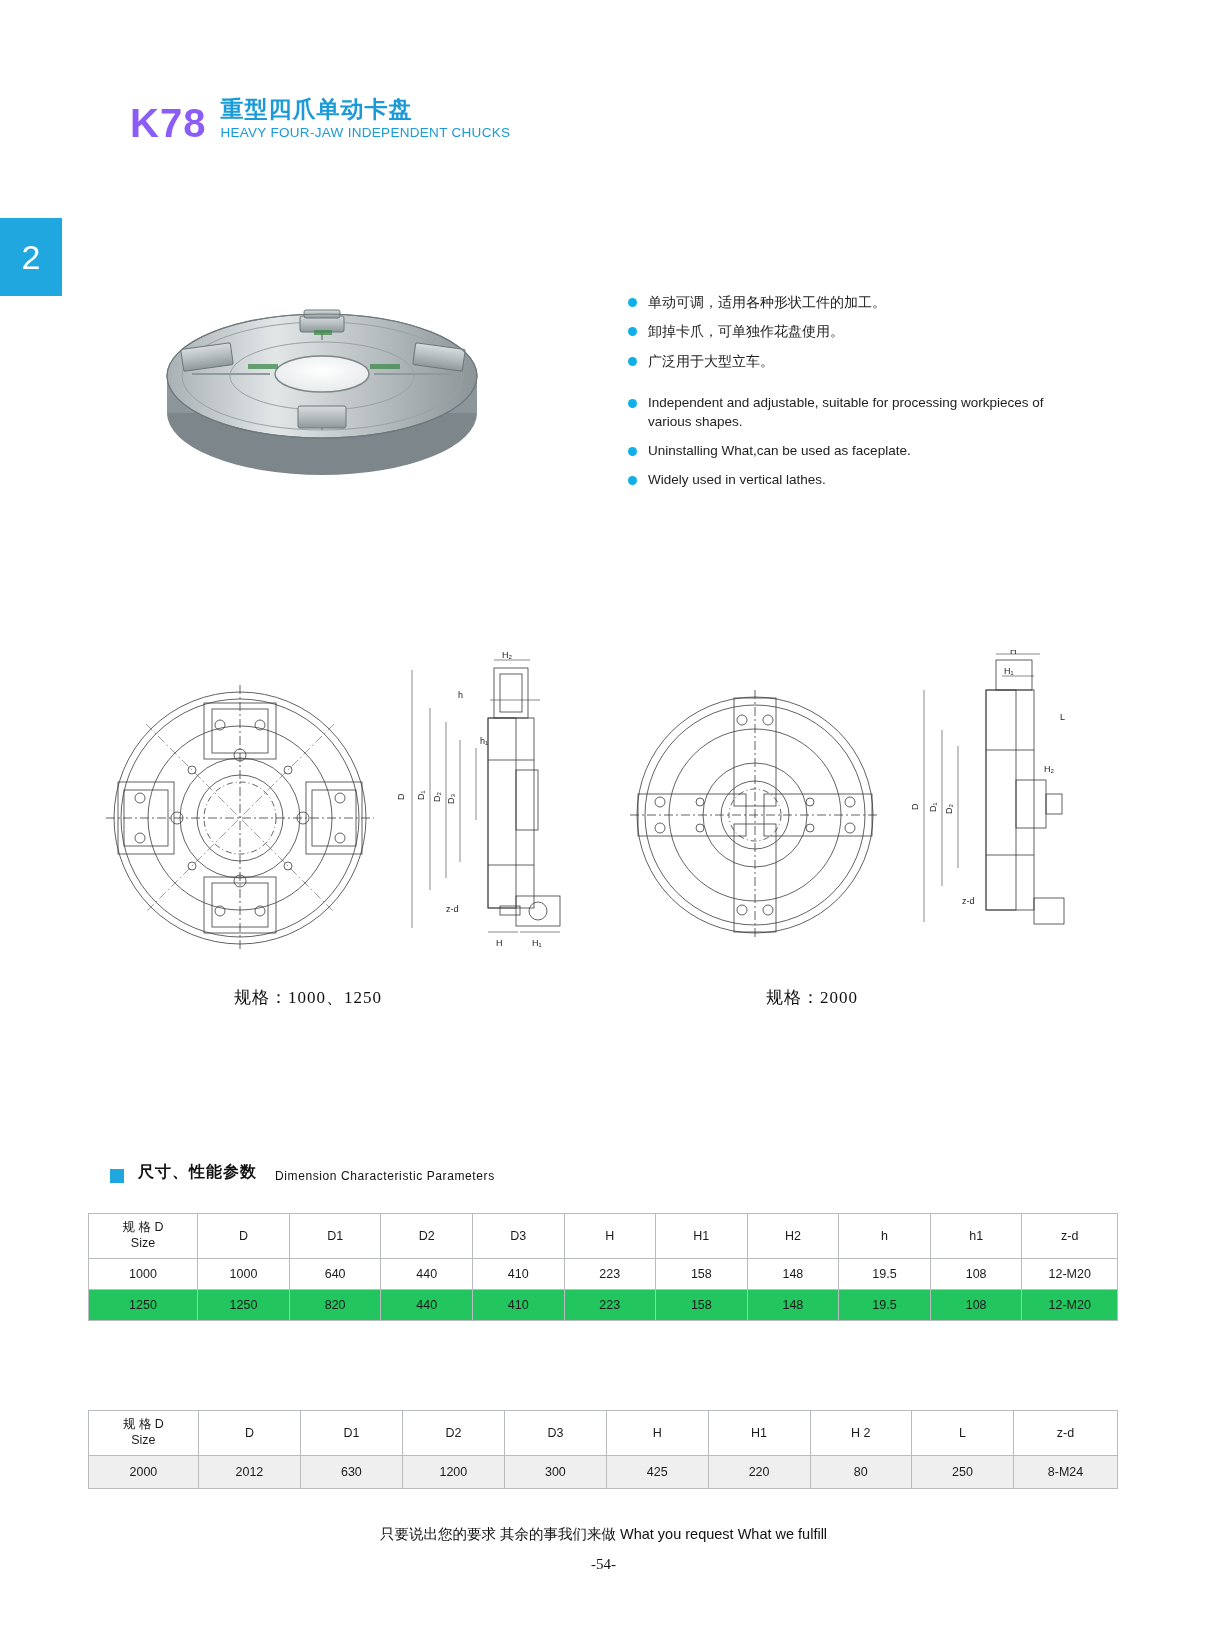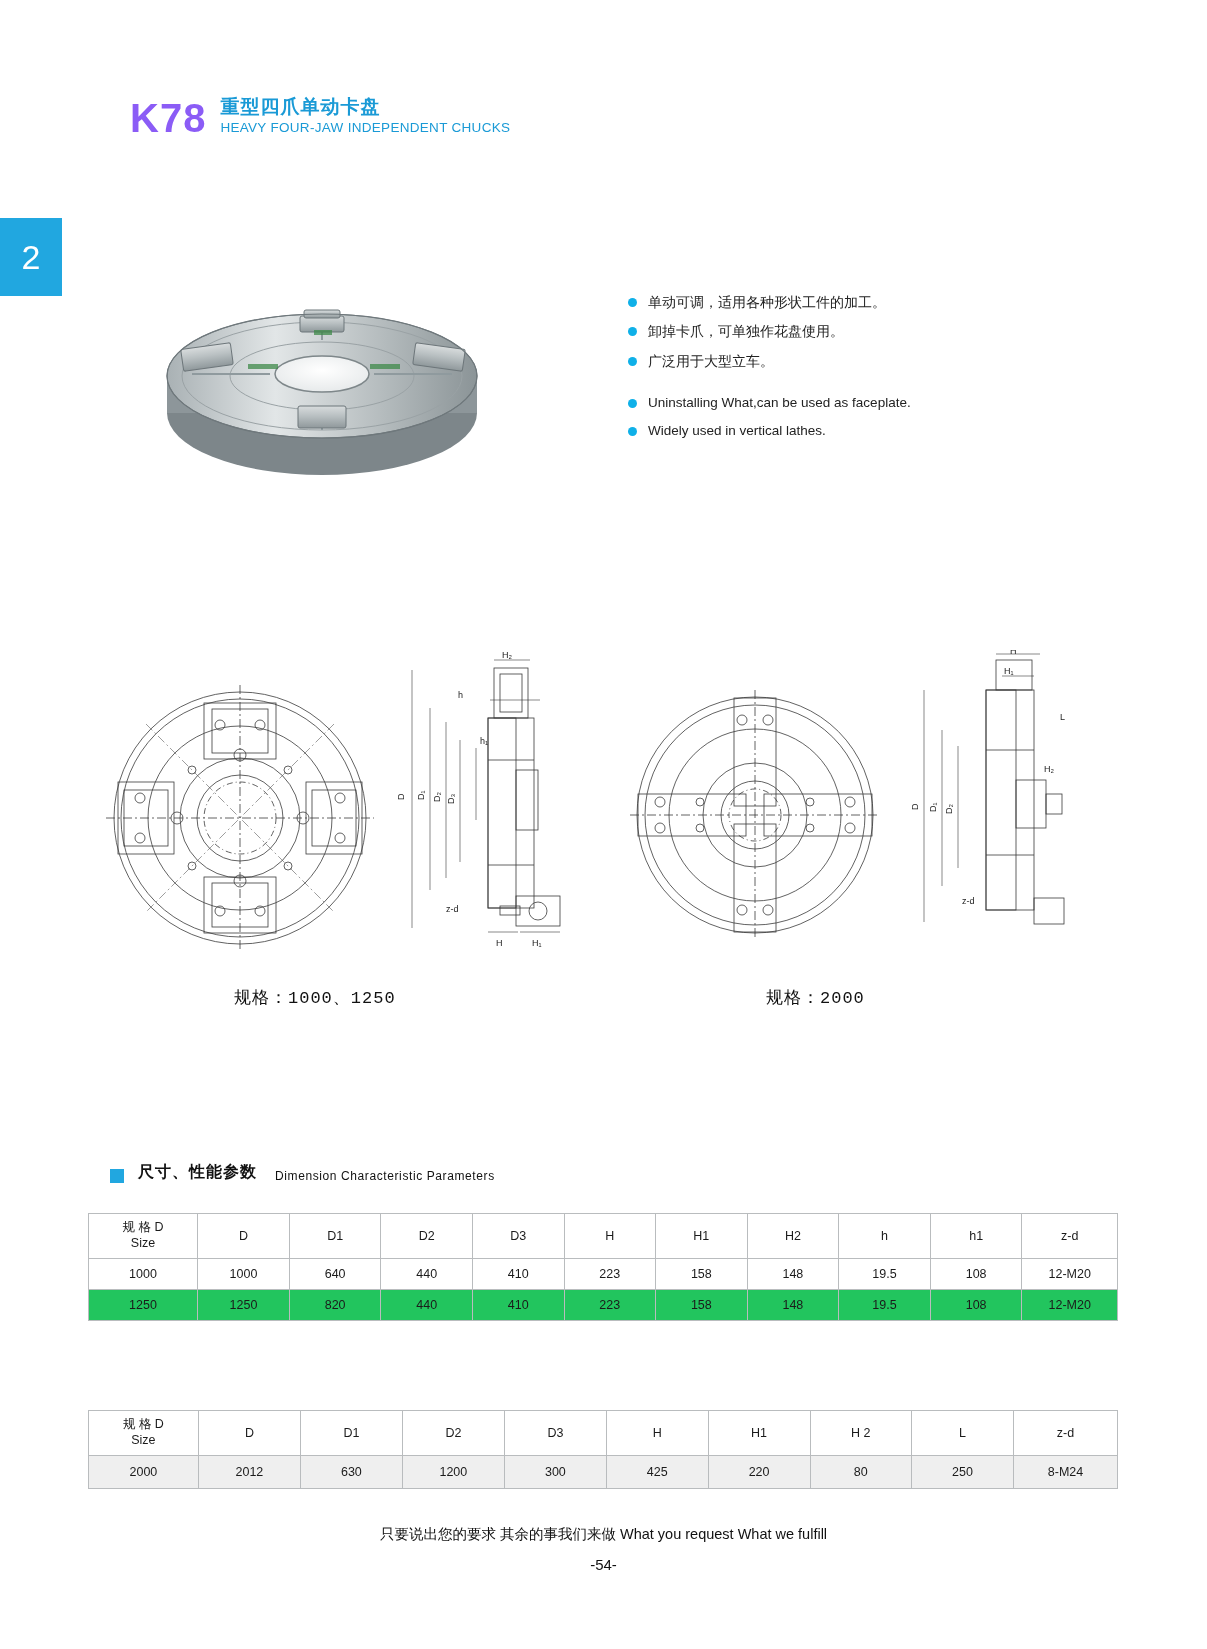--- a/index.html
+++ b/index.html
@@ -7,42 +7,42 @@
     width:1207px;height:1649px;background:#ffffff;
     font-family:"Liberation Sans", sans-serif;
     position:relative;overflow:hidden;
   }
   .page{position:relative;width:1207px;height:1649px;}
 
   
   .hdr{position:absolute;left:130px;top:95px;display:flex;align-items:flex-end;}
   .hdr-code{font-size:40px;font-weight:bold;color:#8b5cf6;letter-spacing:1px;line-height:1;}
   .hdr-txt{margin-left:14px;padding-bottom:2px;}
-  .hdr-cn{font-size:19px;font-weight:bold;color:#1a9ad6;line-height:1.25;letter-spacing:1px;}
+  .hdr-cn{font-size:23px;font-weight:bold;color:#1a9ad6;line-height:1.25;letter-spacing:1px;}
   .hdr-en{font-size:13.5px;color:#1a9ad6;letter-spacing:.3px;line-height:1.3;}
 
   
   .tab{position:absolute;left:0;top:218px;width:62px;height:78px;background:#21a7e0;
        color:#fff;font-size:34px;display:flex;align-items:center;justify-content:center;}
 
   
   .photo{position:absolute;left:152px;top:288px;width:340px;height:215px;}
   .photo svg{display:block;}
 
   
   .bullets{position:absolute;left:628px;top:292px;width:420px;}
   .b-row{display:flex;align-items:flex-start;margin-bottom:9px;}
   .dot{width:9px;height:9px;border-radius:50%;background:#0fb0e8;flex:0 0 9px;margin-top:6px;margin-right:11px;}
   .b-cn{font-size:14px;color:#222;line-height:1.45;}
   .b-en{font-size:13.5px;color:#222;line-height:1.45;}
   .bullets-en{margin-top:22px;}
 
   
   .draw{position:absolute;}
-  .cap{position:absolute;font-family:Liberation Mono, monospace;font-size:17px;color:#111;letter-spacing:1px;}
+  .cap{position:absolute;font-family:Liberation Serif, serif;font-size:17px;color:#111;letter-spacing:1px;}
 
   
   .sect{position:absolute;left:110px;top:1162px;display:flex;align-items:flex-end;}
   .sect-sq{width:14px;height:14px;background:#21a7e0;margin-right:14px;}
   .sect-cn{font-size:16px;font-weight:bold;color:#111;letter-spacing:1px;}
   .sect-en{font-size:12px;color:#111;margin-left:18px;letter-spacing:.6px;}
 
   
   table{border-collapse:collapse;position:absolute;}
   td,th{border:1px solid #b9bcbe;font-size:12.5px;color:#1b1b1b;text-align:center;font-weight:normal;}
@@ -50,21 +50,21 @@
   .tbl1 th{height:42px;background:#fff;}
   .tbl1 td{height:28px;}
   .tbl1 tr.alt td{background:#22c55e;}
   .tbl2{left:88px;top:1410px;width:1030px;}
   .tbl2 th{height:42px;}
   .tbl2 td{height:30px;background:#efefef;}
   .hd2{line-height:1.25;}
 
   
   .foot{position:absolute;left:0;top:1525px;width:1207px;text-align:center;font-size:14.5px;color:#111;}
-  .pno{position:absolute;left:0;top:1556px;width:1207px;text-align:center;font-size:15px;color:#111;}
+  .pno{position:absolute;left:0;top:1556px;width:1207px;text-align:center;font-size:15px;color:#111;font-family:Liberation Serif, serif;}
 </style>
 </head>
 <body>
 
 <div class="page">
 
   <div class="hdr">
     <div class="hdr-code">K78</div>
     <div class="hdr-txt">
       <div class="hdr-cn">重型四爪单动卡盘</div>
@@ -132,20 +132,24 @@
     <div class="b-row">
       <span class="dot"></span>
       <span class="b-cn">卸掉卡爪，可单独作花盘使用。</span>
     </div>
     <div class="b-row">
       <span class="dot"></span>
       <span class="b-cn">广泛用于大型立车。</span>
     </div>
 
     <div class="bullets-en">
+      <div class="b-row">
+        <span class="dot"></span>
+        <span class="b-en">Independent and adjustable, suitable for processing workpieces of various shapes.</span>
+      </div>
       <div class="b-row">
         <span class="dot"></span>
         <span class="b-en">Uninstalling What,can be used as faceplate.</span>
       </div>
       <div class="b-row">
         <span class="dot"></span>
         <span class="b-en">Widely used in vertical lathes.</span>
       </div>
     </div>
   </div>

